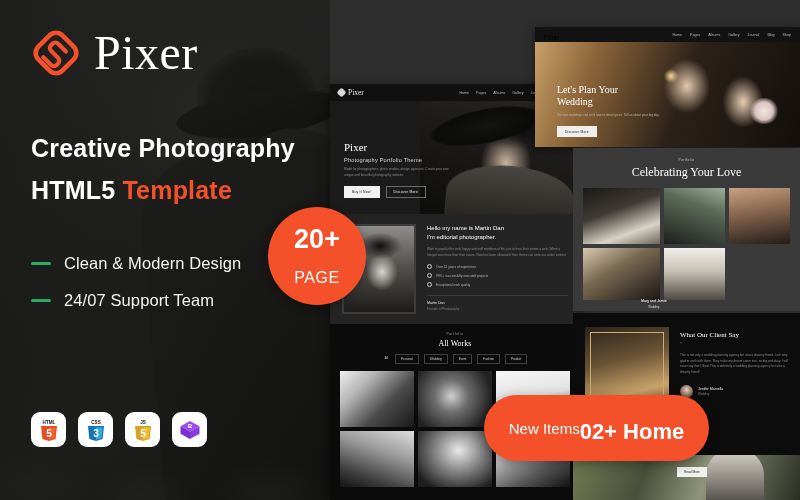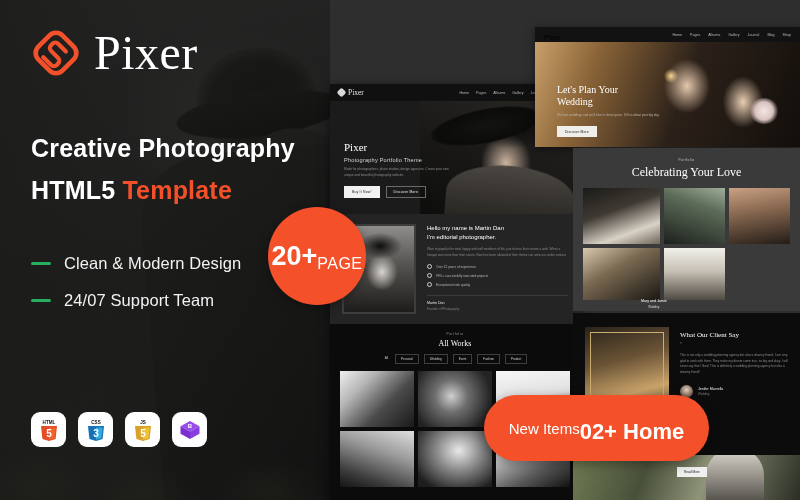--- a/index.html
+++ b/index.html
@@ -282,21 +282,21 @@
     background: #ffffff; display: flex; align-items: center; justify-content: center;
   }
   .contrast-icon .half {
     width: 19px; height: 19px; border-radius: 50%;
     background: linear-gradient(90deg, #ffffff 0%, #ffffff 50%, #c3230d 50%, #c3230d 100%);
     border: 2.5px solid #c3230d;
   }
 
   .badge-20 {
     position: absolute; left: 268px; top: 207px; width: 98px; height: 98px; border-radius: 50%;
-    background: #f4502a; color: #fff; display: flex; flex-direction: row;
+    background: #f4502a; color: #fff; display: flex; flex-direction: column;
     align-items: center; justify-content: center; box-shadow: 0 2px 10px rgba(0,0,0,.35);
   }
   .badge-20 .b-num { font-size: 27px; font-weight: bold; line-height: 1; }
   .badge-20 .b-lbl { font-size: 16px; letter-spacing: .5px; margin-top: 16px; }
 
   .badge-new {
     position: absolute; left: 484px; top: 395px; width: 225px; height: 66px; border-radius: 33px;
     background: #f4502a; color: #fff; display: flex; flex-direction: row;
     align-items: center; justify-content: center; box-shadow: 0 3px 12px rgba(0,0,0,.35);
   }

